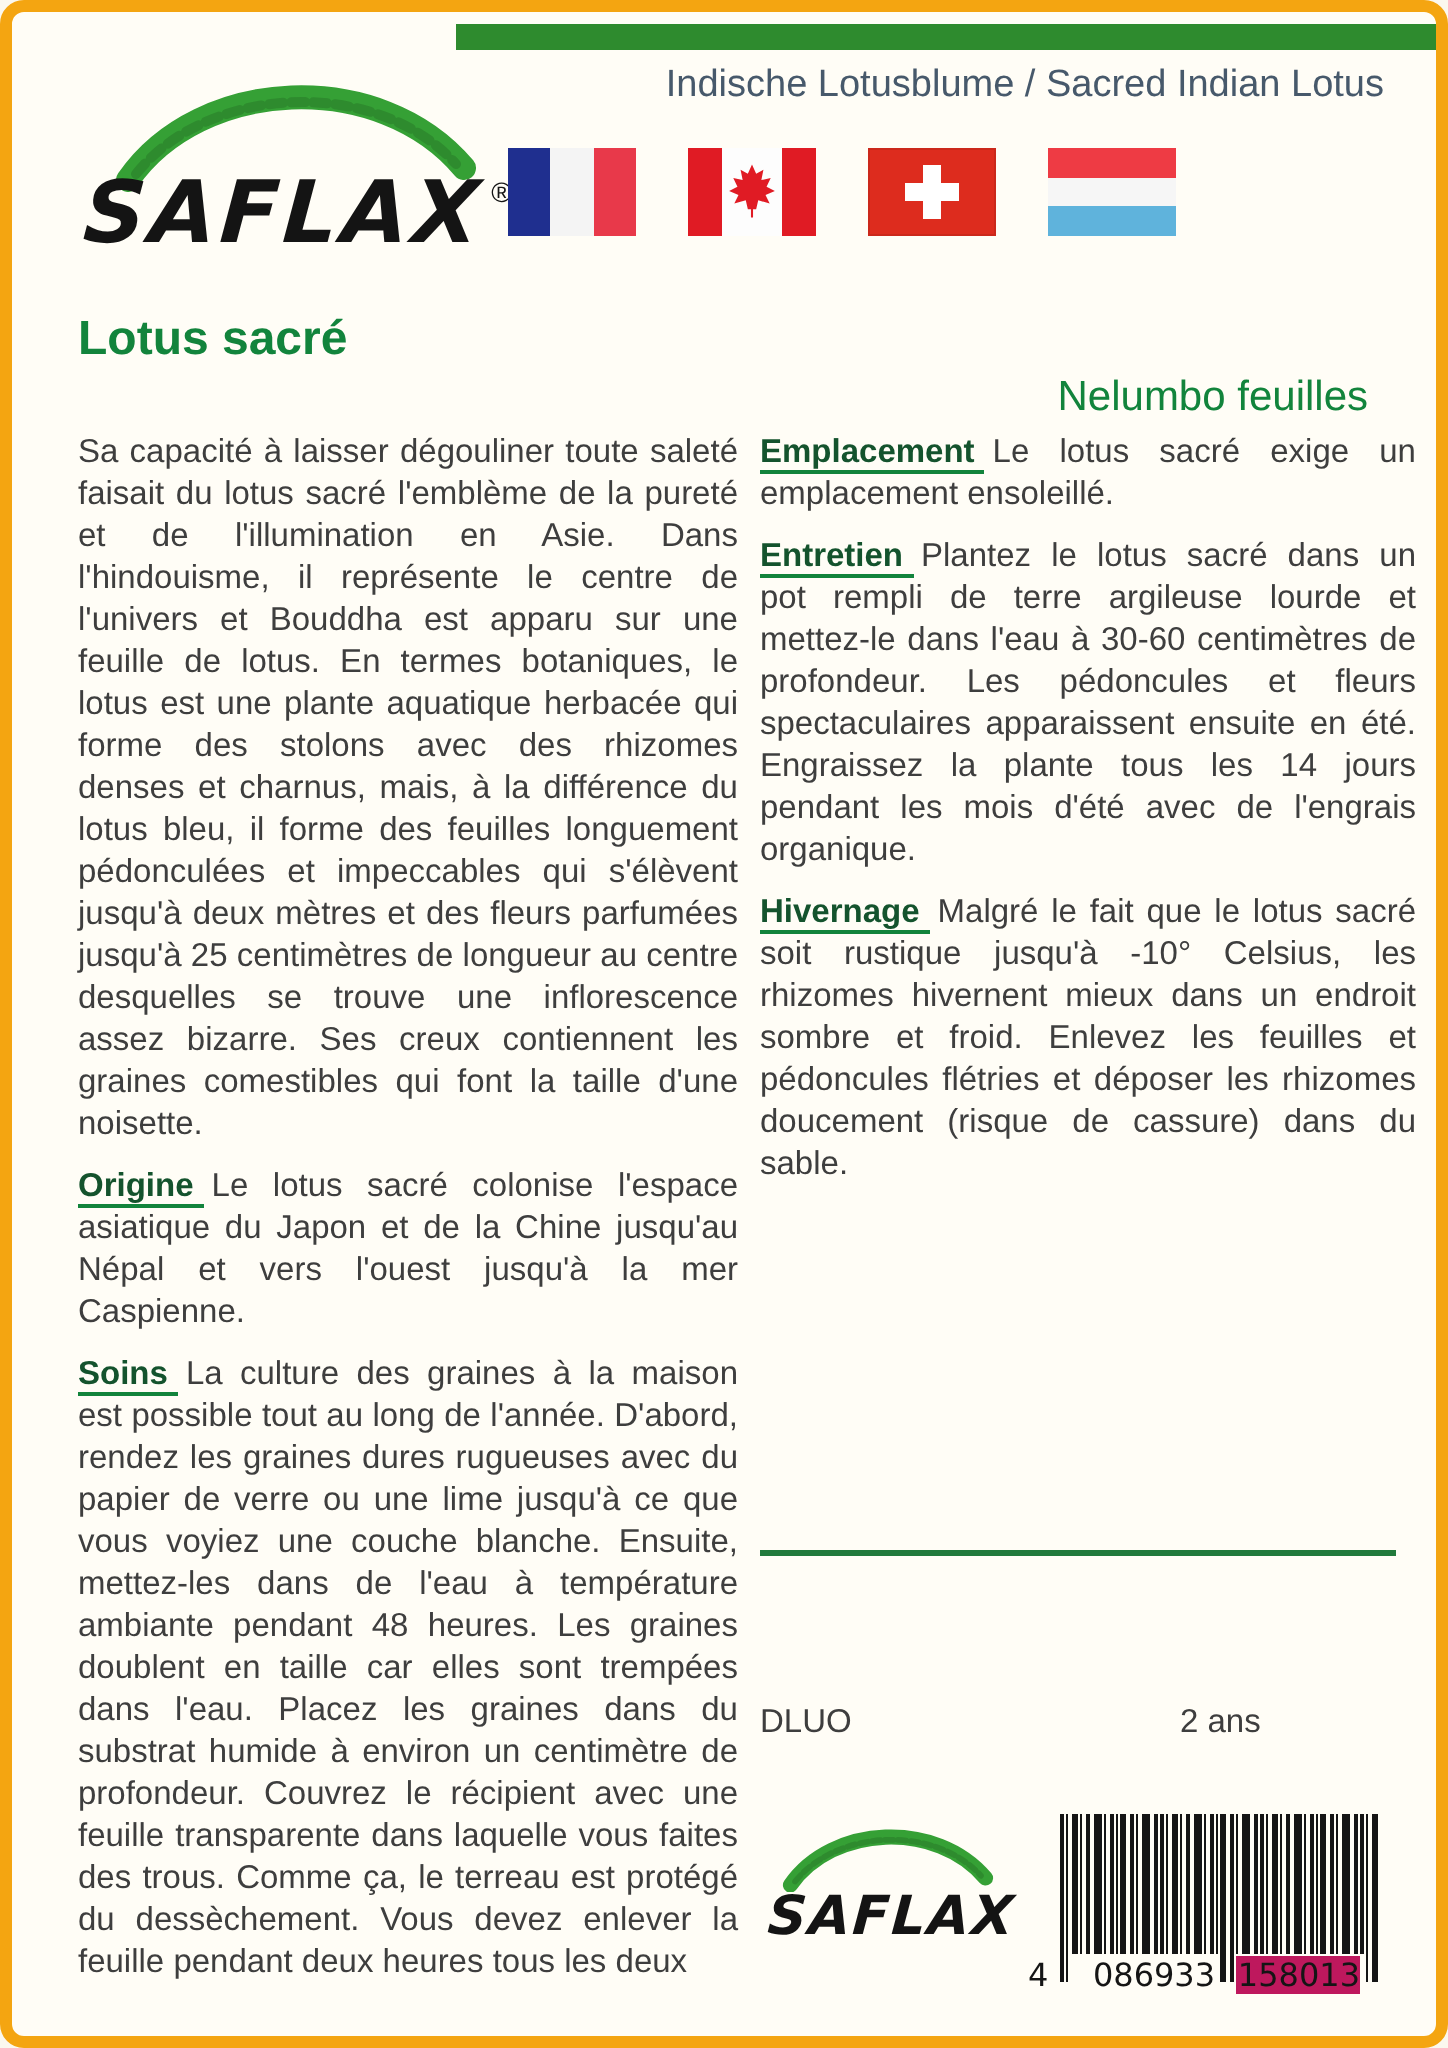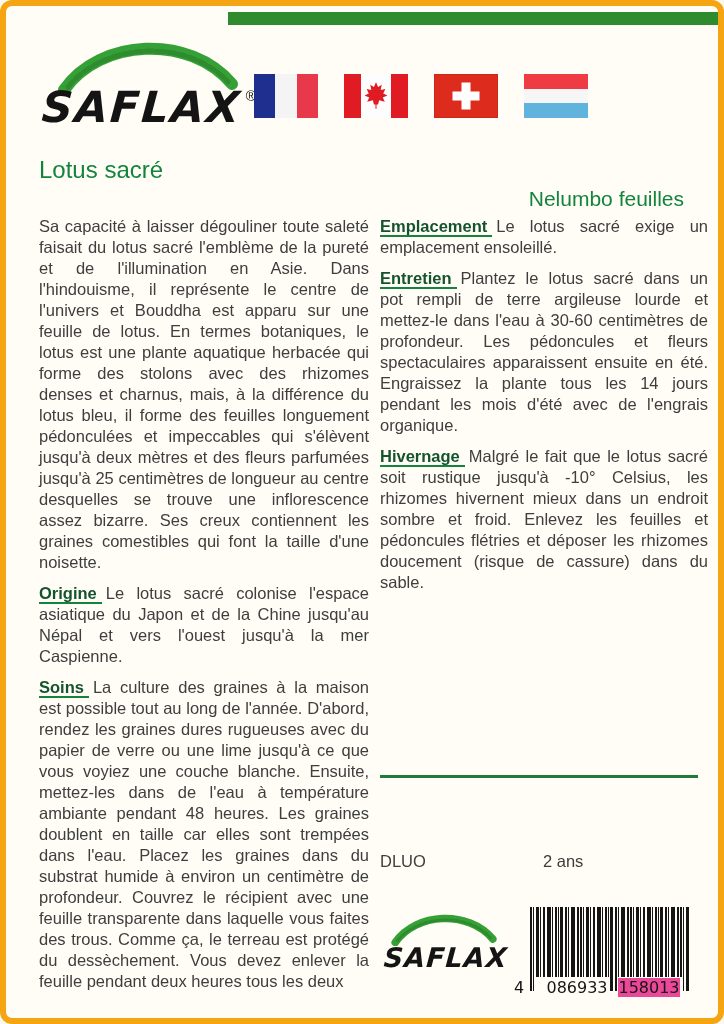--- a/index.html
+++ b/index.html
@@ -26,50 +26,51 @@
   .flag-ca{display:flex;background:#fff;}
   .ca-band{width:17px;background:#e01b24;}
   .ca-mid{flex:1;position:relative;background:#fdfdfd;}
   .ca-mid svg{position:absolute;left:50%;top:50%;transform:translate(-50%,-50%);}
   .flag-ch{background:#dd2c1e;position:relative;}
   .flag-ch .cv{position:absolute;left:50%;top:50%;transform:translate(-50%,-50%);width:9px;height:27px;background:#fff;}
   .flag-ch .cb{position:absolute;left:50%;top:50%;transform:translate(-50%,-50%);width:27px;height:9px;background:#fff;}
   .flag-lu i{display:block;height:33.34%;}
   .lu-r{background:#ee3b44;}.lu-w{background:#f6f6f6;}.lu-b{background:#5fb3dc;}
   
-  .page-title{position:absolute;left:33px;top:150px;font-size:24px;font-weight:normal;color:#12843c;}
+  .page-title{position:absolute;left:33px;top:150px;font-size:24px;font-weight:bold;color:#12843c;}
   .botanical{position:absolute;right:34px;top:181px;font-size:21px;color:#12843c;}
   
   .col{position:absolute;top:210px;width:330px;font-size:16.5px;line-height:21px;text-align:justify;}
   .col-left{left:33px;}
   .col-right{left:374px;width:328px;}
   .col p{margin:0 0 10px 0;}
   .sec-h{color:#14532d;font-weight:bold;border-bottom:2px solid #12843c;padding-right:5px;margin-right:4px;}
   
   .rule-green{position:absolute;left:374px;top:769px;width:318px;height:3px;background:#217a3c;}
   .meta{position:absolute;left:374px;top:846px;width:330px;font-size:16.5px;}
-  .meta-row{display:flex;margin-bottom:8px;}
+  .meta-row{display:flex;margin-bottom:8px;gap:47px;}
   .meta-label{width:163px;}
   .logo-small{position:absolute;left:378px;top:904px;width:120px;text-align:center;}
   .logo-small .brand-word{font-size:27px;letter-spacing:1px;margin-top:-6px;}
   .barcode{position:absolute;left:508px;top:901px;width:190px;height:92px;}
   .bars{position:absolute;left:16px;top:0;height:86px;white-space:nowrap;}
   .bars span{display:inline-block;background:#151515;vertical-align:top;height:70px;}
   .bars span.g{height:84px;}
   .bc-digits{position:absolute;top:68px;left:0;width:100%;height:22px;font-family:"DejaVu Sans",sans-serif;font-size:16px;color:#151515;}
   .bc-prefix{position:absolute;left:0;bottom:0;}
   .bc-left{position:absolute;left:32px;bottom:0;width:62px;text-align:center;background:#fffdf6;}
-  .bc-right{position:absolute;left:104px;bottom:0;width:62px;text-align:center;background:#ec4899;}
+  .bc-right{position:absolute;left:104px;bottom:0;width:62px;text-align:right;background:#be185d;}
 </style>
 </head>
 <body>
 
 <div class="sheet">
 
   <div class="topbar"></div>
+  <div class="subtitle">Indische Lotusblume / Sacred Indian Lotus</div>
 
   <div class="logo-big">
     <svg class="arch" width="180" height="62" viewBox="0 0 180 62">
       <path d="M6 56 C 42 4, 132 0, 174 50" fill="none" stroke="#35a035" stroke-width="12" stroke-linecap="round"></path>
       <path d="M10 53 C 46 8, 130 4, 170 48" fill="none" stroke="#2e8b2e" stroke-width="5" stroke-linecap="round" stroke-dasharray="7 4"></path>
     </svg>
     <span class="reg">®</span>
     <div class="brand-word">SAFLAX</div>
   </div>
 

